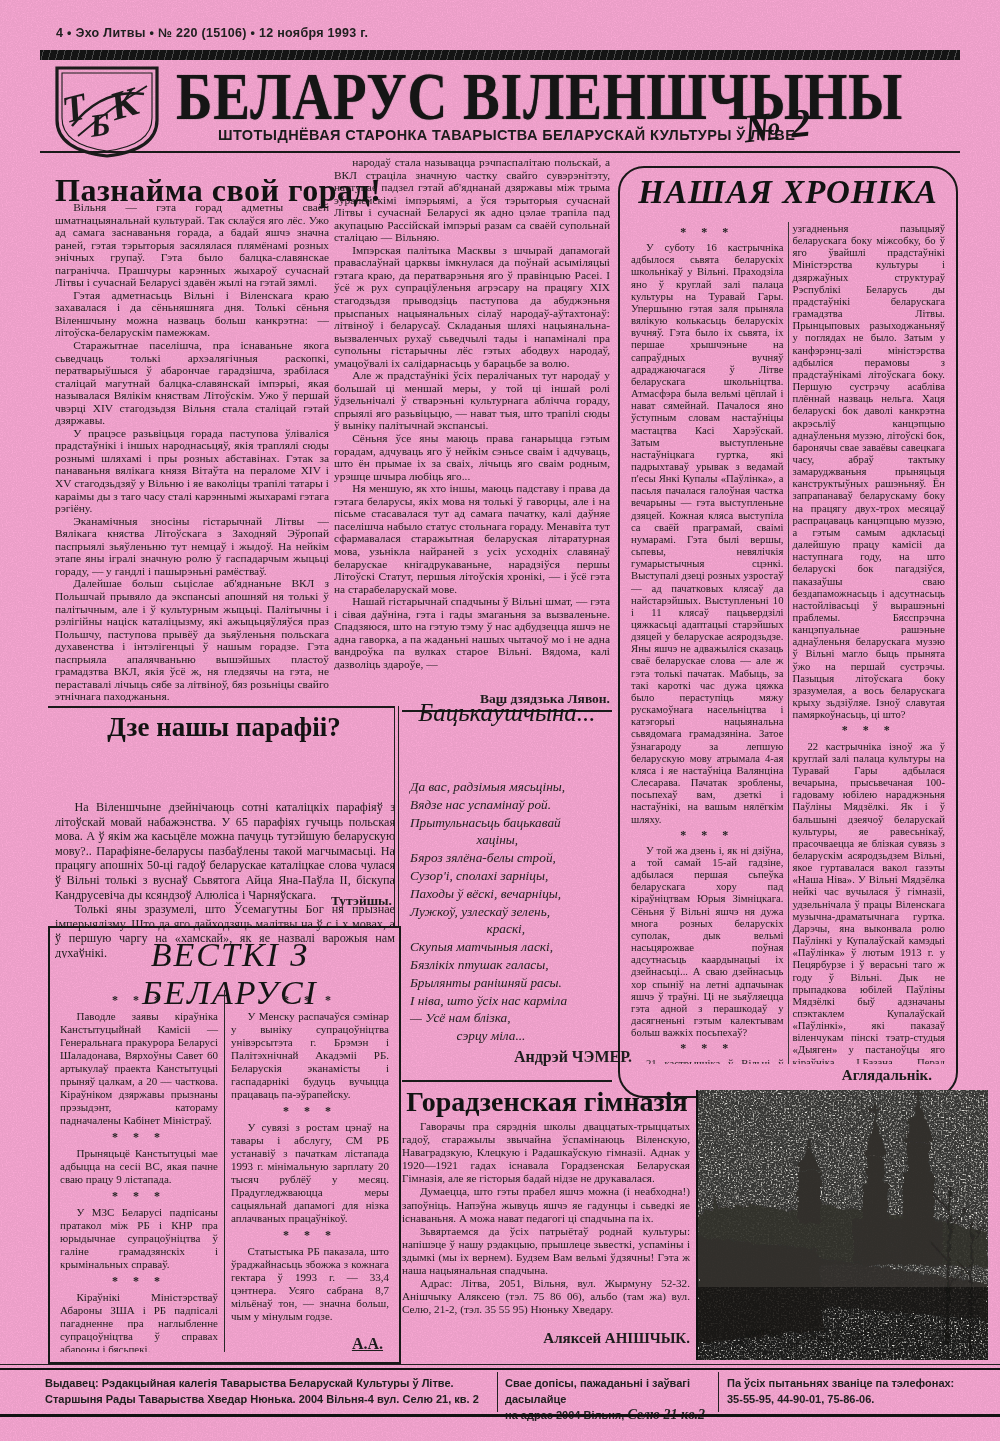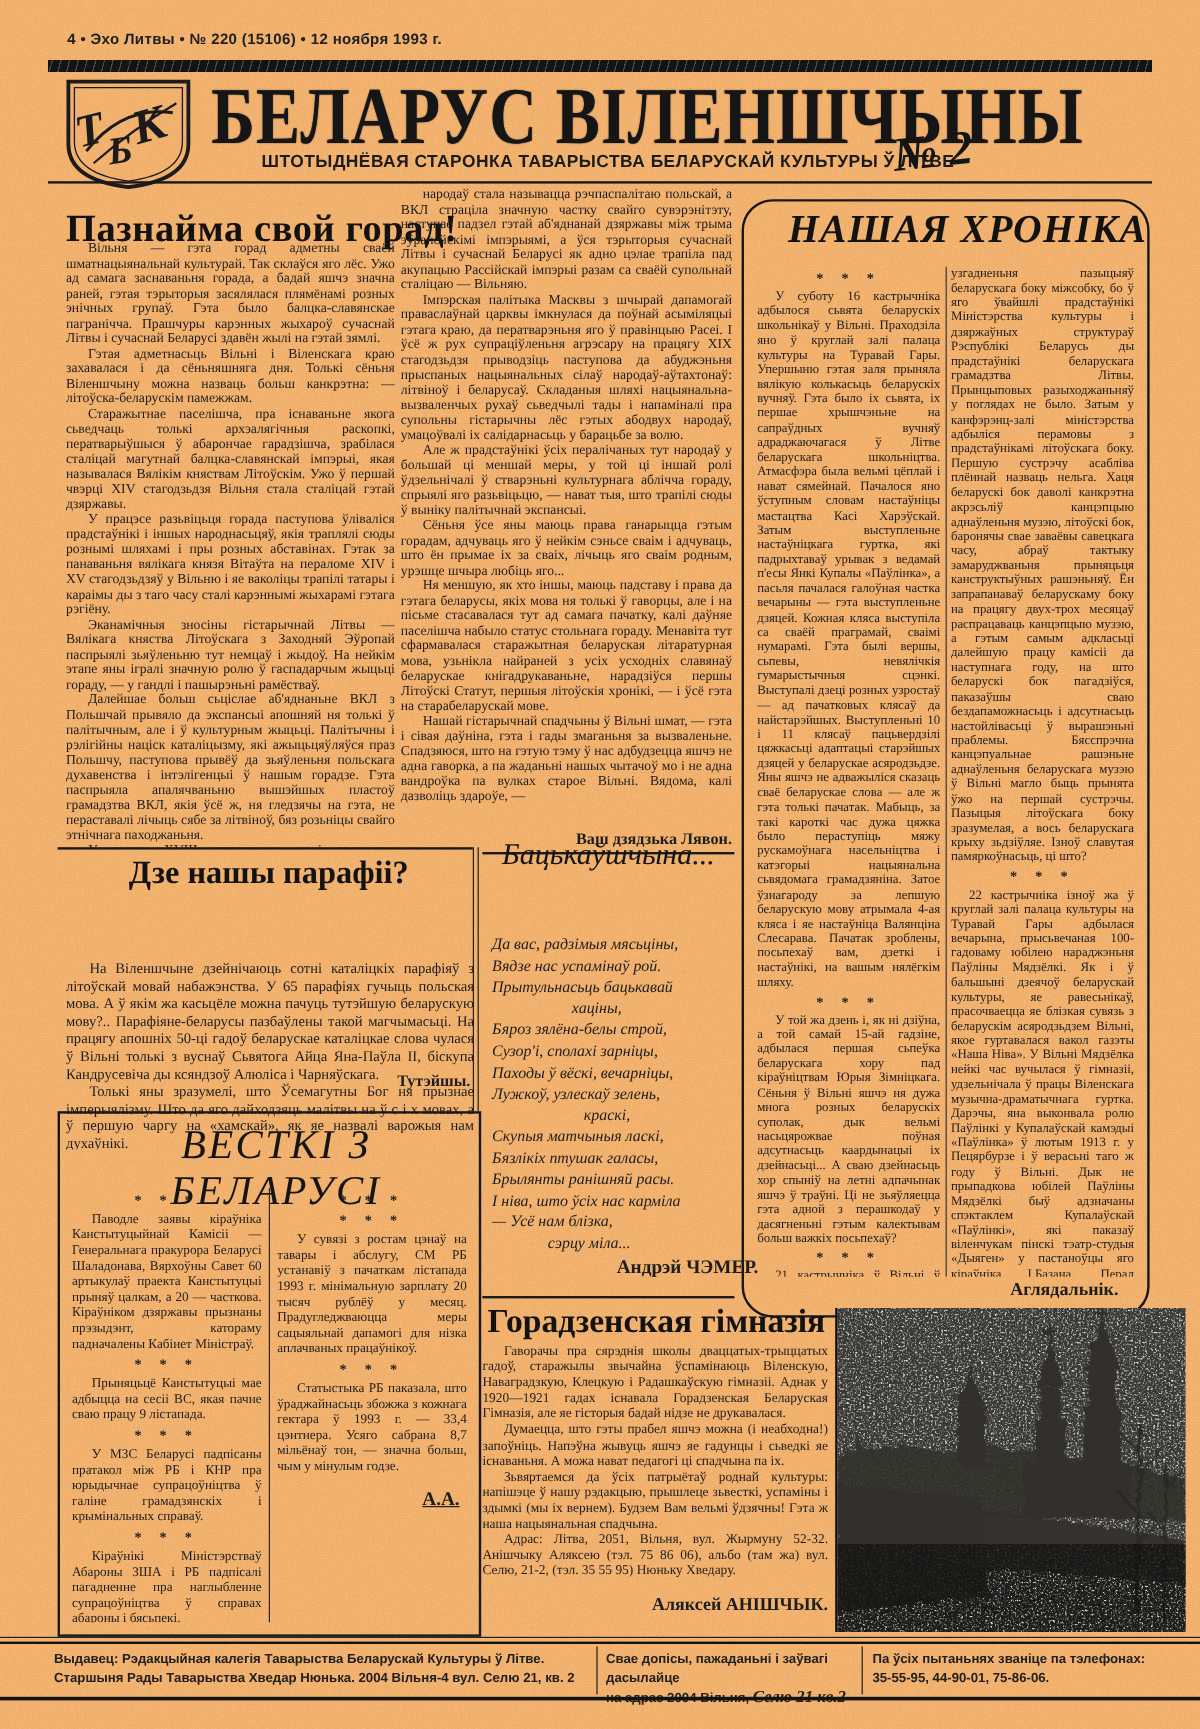--- a/index.html
+++ b/index.html
@@ -1,16 +1,16 @@
 <!DOCTYPE html>
 <html><head>
 <meta charset="utf-8">
 <style>
   html,body{margin:0;padding:0;background:#d8d6cf;}
-  #page{position:relative;width:1000px;height:1441px;background:#fdba74;margin:0 auto;
+  #page{position:relative;width:1000px;height:1441px;background:#f9a8d4;margin:0 auto;
         font-family:"Liberation Serif",serif;color:#1f1f1f;overflow:hidden;}
   #noise{position:absolute;inset:0;opacity:.06;pointer-events:none;z-index:50;}
 
   
   .info{position:absolute;left:56px;top:26px;font-family:"Liberation Sans",sans-serif;
         font-weight:bold;font-size:12.5px;letter-spacing:.3px;color:#222;}
   .bar{position:absolute;left:40px;top:50px;width:920px;height:10px;background:#151515;
        background-image:repeating-linear-gradient(105deg,#151515 0 3px,#4d4d4d 3px 4px,#151515 4px 7px);}
   #logo{position:absolute;left:50px;top:64px;}
   .m-title{position:absolute;left:176px;top:58px;width:784px;font-weight:bold;font-size:55px;
@@ -61,21 +61,21 @@
   .v-head{margin-top:8px;text-align:center;font-style:italic;font-size:34px;letter-spacing:2px;color:#161616;padding-left:11px;}
   #vcols{position:absolute;left:10px;top:62px;width:330px;height:362px;display:flex;overflow:hidden;}
   .vcol{width:158px;font-size:11px;line-height:13px;}
   .vdiv{width:0;border-left:1.2px solid #2a2a2a;margin:0 6px;}
   .vcol p{margin:0;text-align:justify;text-indent:1.5em;}
   .vcol .sig{font-size:16px;margin-top:14px;padding-right:6px;text-decoration:underline;}
 
   
   #cbox{position:absolute;left:618px;top:166px;width:340px;height:932px;
         border:2px solid #1a1a1a;border-radius:26px;box-sizing:border-box;}
-  .c-head{margin-top:6px;text-align:right;font-style:italic;font-weight:bold;
+  .c-head{margin-top:6px;text-align:center;font-style:italic;font-weight:bold;
           font-size:33px;letter-spacing:1px;color:#141414;}
   #ccols{position:absolute;left:11px;top:54px;width:314px;height:842px;display:flex;overflow:hidden;}
   .ccol{width:153px;font-size:10.7px;line-height:12.15px;}
   .cdiv{width:0;border-left:1px solid #3a3a3a;margin:0 4px;}
   .ccol p{margin:0;text-align:justify;text-indent:1.4em;}
   #csig{position:absolute;right:24px;bottom:12px;font-size:15px;font-weight:bold;}
 
   
   .g-head{position:absolute;left:402px;top:1086px;width:290px;text-align:center;
           font-weight:bold;font-size:28px;color:#141414;}
@@ -193,20 +193,21 @@
           <div>
           <div class="stars">* * *</div>
           <p>Кіраўнікі Міністэрстваў Абароны ЗША і РБ падпісалі пагадненне пра наглыбленне супрацоўніцтва ў справах абароны і бясьпекі.</p>
         </div>
         </div>
       <div class="vdiv"></div>
       <div class="vcol">
         <div>
             <div>
             <div class="stars">* * *</div>
+            <p>У Менску распачаўся сэмінар у выніку супрацоўніцтва унівэрсытэта г. Брэмэн і Палітэхнічнай Акадэміі РБ. Беларускія эканамісты і гаспадарнікі будуць вучыцца працаваць па-эўрапейску.</p>
           </div>
             <div>
             <div class="stars">* * *</div>
             <p>У сувязі з ростам цэнаў на тавары і абслугу, СМ РБ устанавіў з пачаткам лістапада 1993 г. мінімальную зарплату 20 тысяч рублёў у месяц. Прадугледжваюцца меры сацыяльнай дапамогі для нізка аплачваных працаўнікоў.</p>
           </div>
             <div>
             <div class="stars">* * *</div>
             <p>Статыстыка РБ паказала, што ўраджайнасьць збожжа з кожнага гектара ў 1993 г. — 33,4 цэнтнера. Усяго сабрана 8,7 мільёнаў тон, — значна больш, чым у мінулым годзе.</p>
           </div>
           </div>

